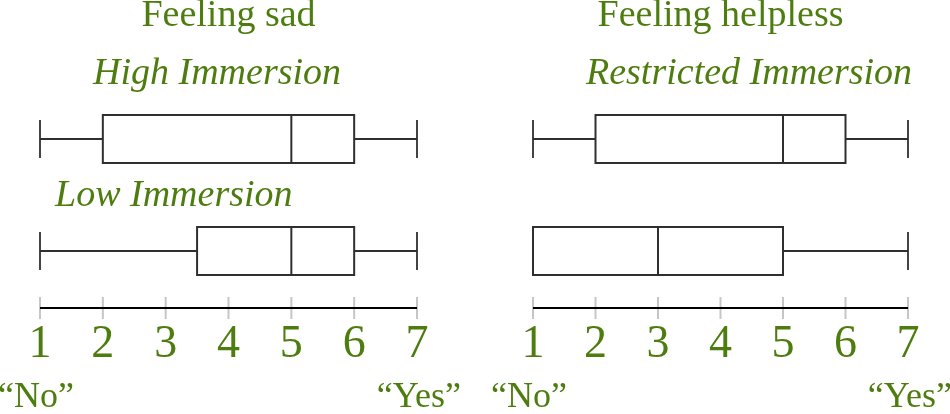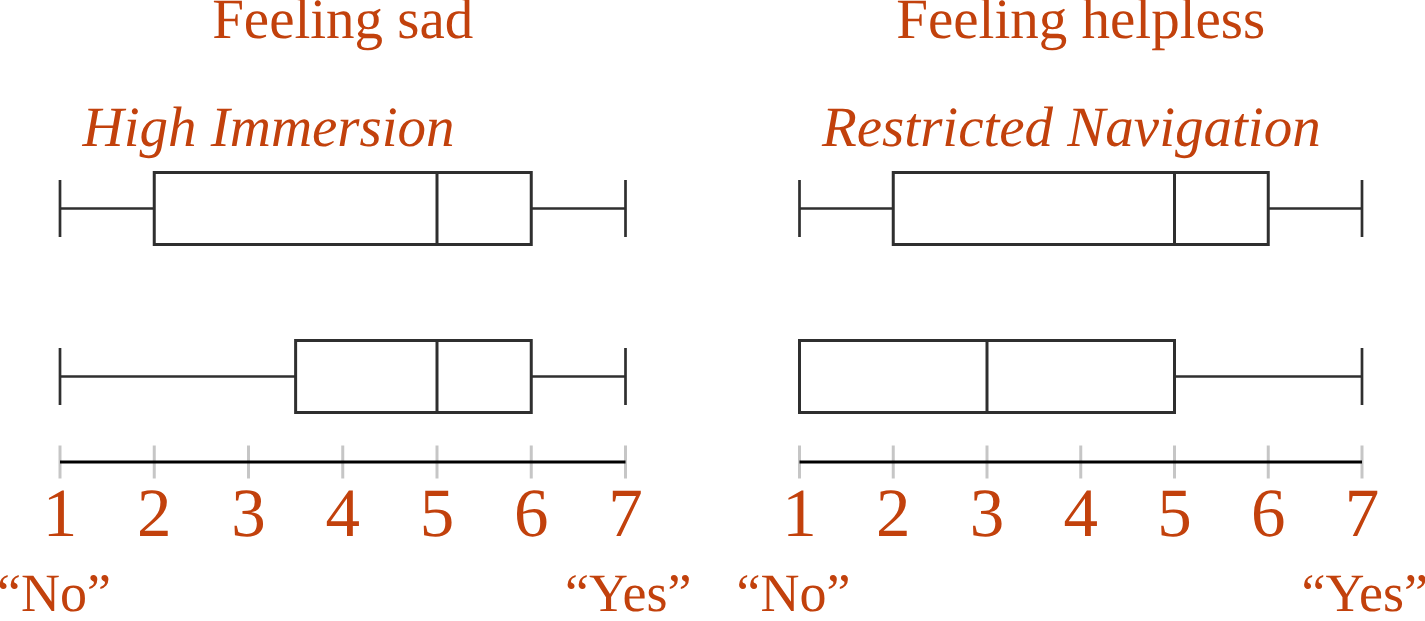--- a/index.html
+++ b/index.html
@@ -3,21 +3,21 @@
 <meta charset="utf-8">
 <style>
   html, body { margin: 0; padding: 0; background: #ffffff; }
   .figure {
     position: relative;
     width: 950px;
     height: 414px;
     background: #ffffff;
     overflow: hidden;
     font-family: "Liberation Serif", serif;
-    color: #c2410c;
+    color: #4d7c0f;
   }
   .panel { position: absolute; top: 0; width: 475px; height: 414px; }
   .panel[data-panel-index="0"] { left: 0; }
   .panel[data-panel-index="1"] { left: 475px; }
   .plot-svg { position: absolute; left: 0; top: 0; }
   .panel-title {
     position: absolute;
     top: -6px;
     margin: 0;
     font-size: 38px;
@@ -26,21 +26,21 @@
     white-space: nowrap;
     transform: translateX(-50%);
   }
   .series-label {
     position: absolute;
     font-style: italic;
     font-size: 38px;
     line-height: 1;
     white-space: nowrap;
   }
-  .series-label.row-0 { top: 66px; }
+  .series-label.row-0 { top: 52px; margin-left: 38px; }
   .series-label.row-1 { top: 174px; }
   .tick-label {
     position: absolute;
     top: 319px;
     font-size: 46px;
     line-height: 1;
     transform: translateX(-50%);
   }
   .end-label {
     position: absolute;
@@ -73,20 +73,21 @@
         <line x1="291.33333333333337" y1="115" x2="291.33333333333337" y2="163" stroke="#2f2f2f" stroke-width="2"></line>
         <line x1="40" y1="251" x2="197.08333333333334" y2="251" stroke="#2f2f2f" stroke-width="1.8"></line>
         <line x1="40" y1="232" x2="40" y2="270" stroke="#2f2f2f" stroke-width="1.8"></line>
         <line x1="354.1666666666667" y1="251" x2="417" y2="251" stroke="#2f2f2f" stroke-width="1.8"></line>
         <line x1="417" y1="232" x2="417" y2="270" stroke="#2f2f2f" stroke-width="1.8"></line>
         <rect x="197.08333333333334" y="227" width="157.08333333333334" height="48" fill="#ffffff" stroke="#2f2f2f" stroke-width="2"></rect>
         <line x1="291.33333333333337" y1="227" x2="291.33333333333337" y2="275" stroke="#2f2f2f" stroke-width="2"></line>
       </svg>
     <h2 class="panel-title" style="left: 228.5px;">Feeling sad</h2>
     <div class="series-label row-0" style="left: 55px;">High Immersion</div>
+    <div class="series-label row-1" style="left: 55px;">Low Immersion</div>
     <span class="tick-label" style="left: 40px;">1</span>
     <span class="tick-label" style="left: 102.833px;">2</span>
     <span class="tick-label" style="left: 165.667px;">3</span>
     <span class="tick-label" style="left: 228.5px;">4</span>
     <span class="tick-label" style="left: 291.333px;">5</span>
     <span class="tick-label" style="left: 354.167px;">6</span>
     <span class="tick-label" style="left: 417px;">7</span>
     <span class="end-label end-left" style="left: -2px;">“No”</span>
     <span class="end-label end-right" style="right: 14px;">“Yes”</span>
   </section>
@@ -106,21 +107,21 @@
         <line x1="370.5" y1="139" x2="433" y2="139" stroke="#2f2f2f" stroke-width="1.8"></line>
         <line x1="433" y1="120" x2="433" y2="158" stroke="#2f2f2f" stroke-width="1.8"></line>
         <rect x="120.5" y="115" width="250" height="48" fill="#ffffff" stroke="#2f2f2f" stroke-width="2"></rect>
         <line x1="308" y1="115" x2="308" y2="163" stroke="#2f2f2f" stroke-width="2"></line>
         <line x1="308" y1="251" x2="433" y2="251" stroke="#2f2f2f" stroke-width="1.8"></line>
         <line x1="433" y1="232" x2="433" y2="270" stroke="#2f2f2f" stroke-width="1.8"></line>
         <rect x="58" y="227" width="250" height="48" fill="#ffffff" stroke="#2f2f2f" stroke-width="2"></rect>
         <line x1="183" y1="227" x2="183" y2="275" stroke="#2f2f2f" stroke-width="2"></line>
       </svg>
     <h2 class="panel-title" style="left: 245.5px;">Feeling helpless</h2>
-    <div class="series-label row-0" style="left: 73px;">Restricted Navigation</div>
+    <div class="series-label row-0" style="left: 73px;">Restricted Immersion</div>
     <span class="tick-label" style="left: 58px;">1</span>
     <span class="tick-label" style="left: 120.5px;">2</span>
     <span class="tick-label" style="left: 183px;">3</span>
     <span class="tick-label" style="left: 245.5px;">4</span>
     <span class="tick-label" style="left: 308px;">5</span>
     <span class="tick-label" style="left: 370.5px;">6</span>
     <span class="tick-label" style="left: 433px;">7</span>
     <span class="end-label end-left" style="left: 16px;">“No”</span>
     <span class="end-label end-right" style="right: -2px;">“Yes”</span>
   </section>

